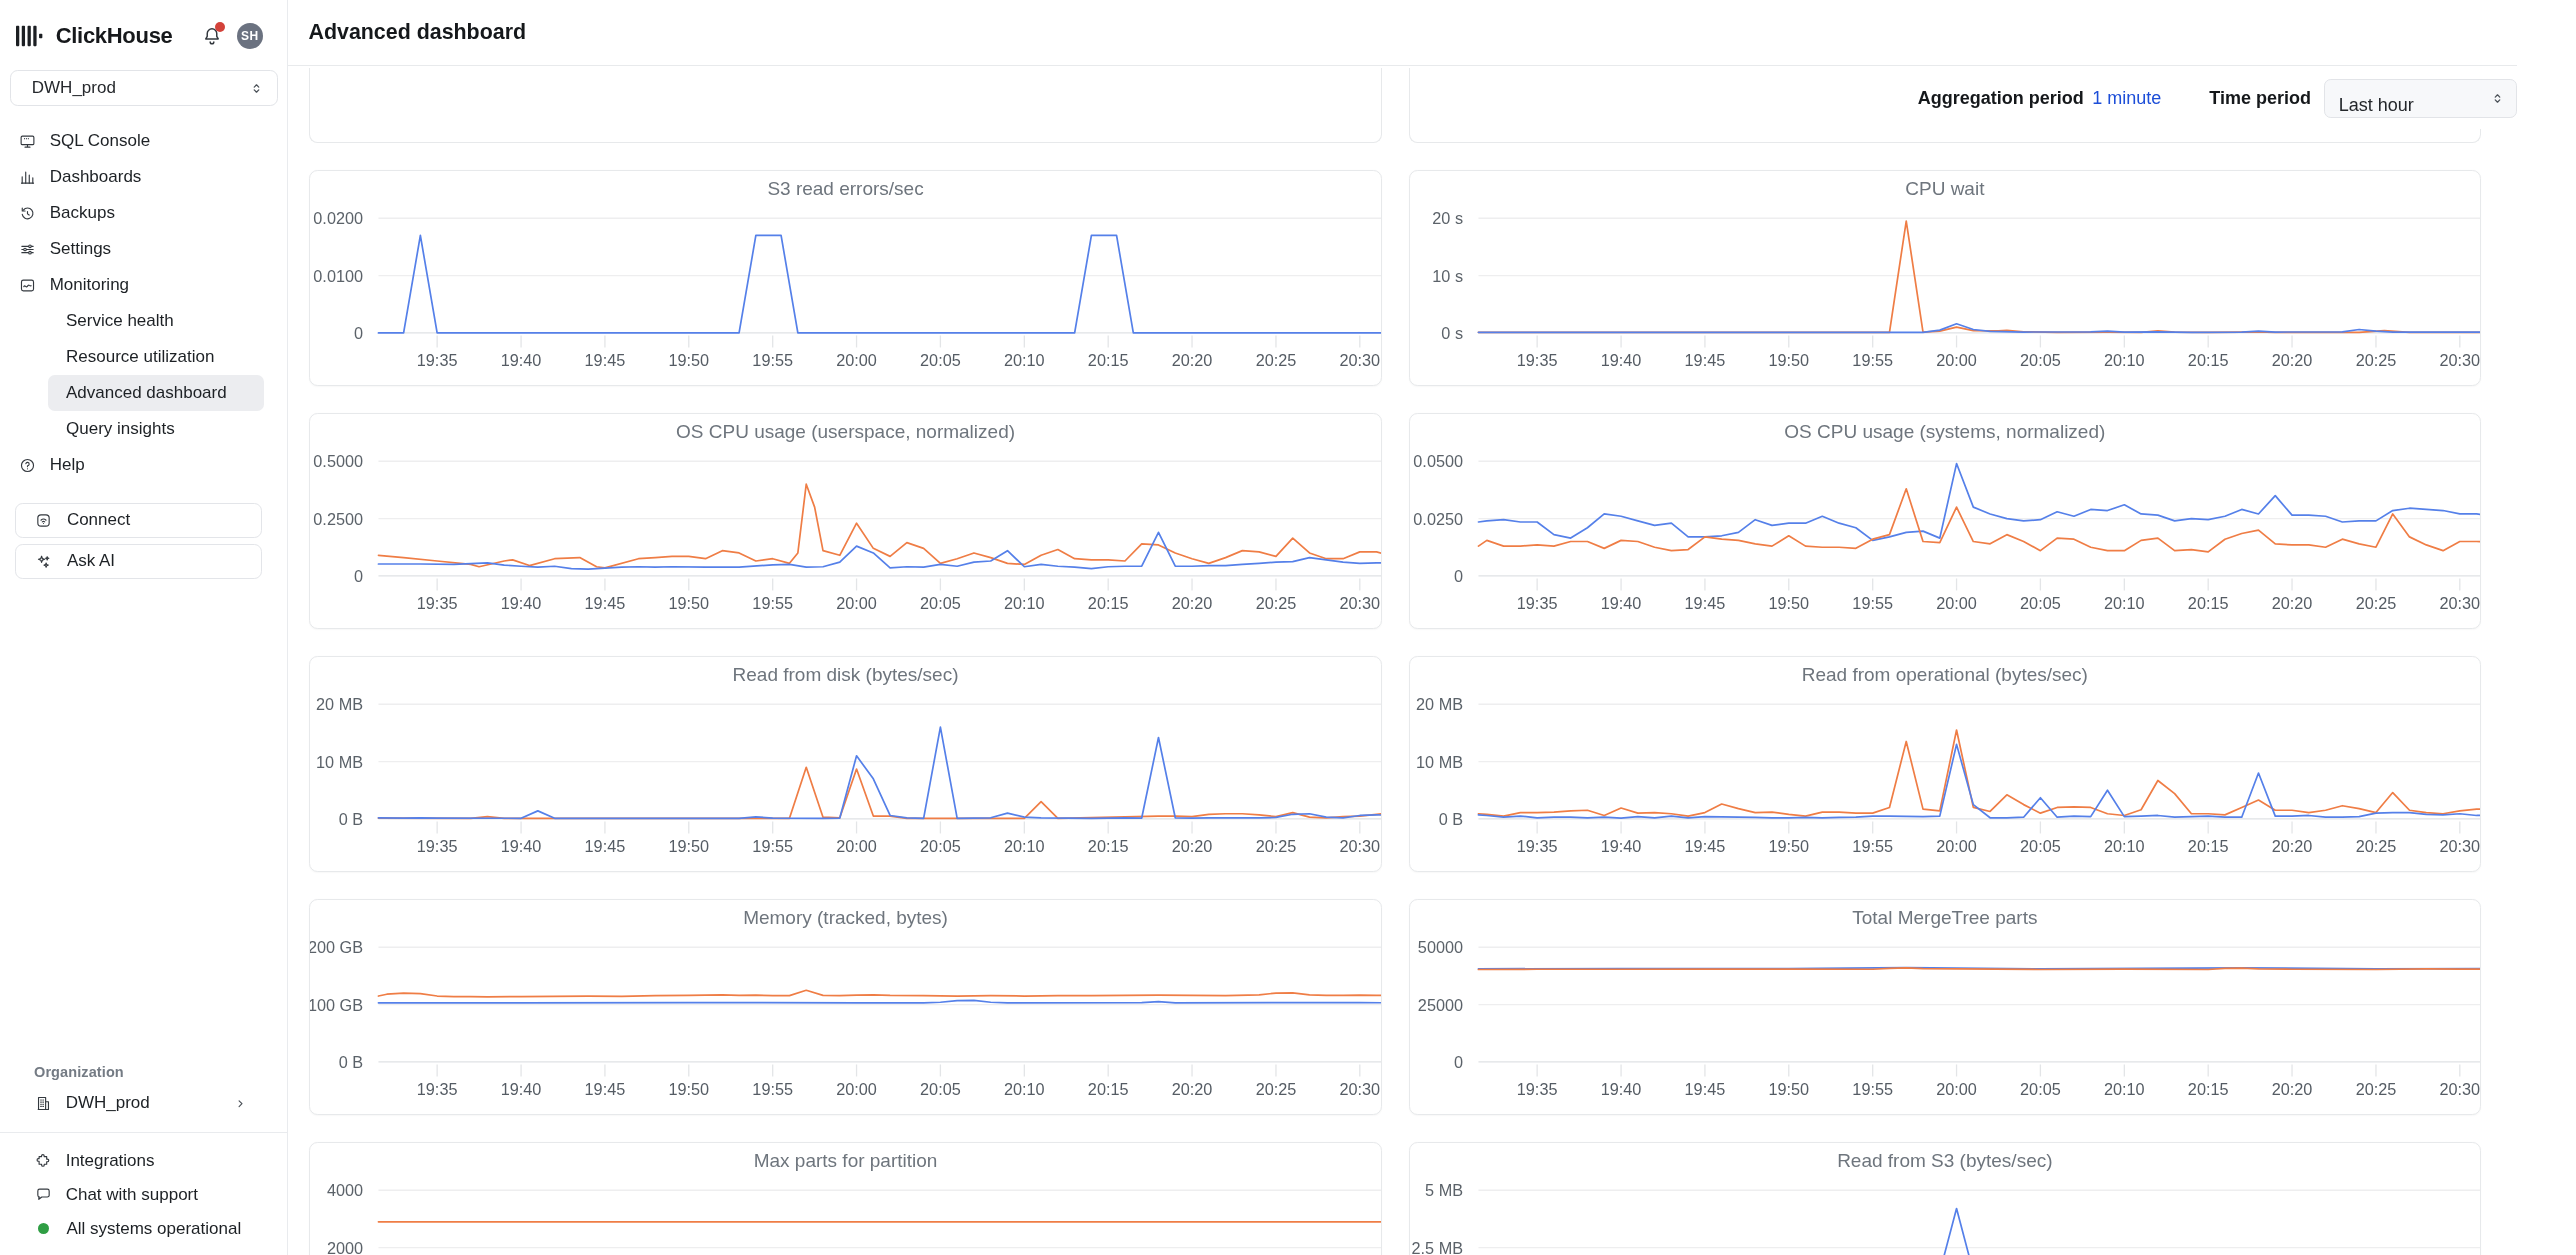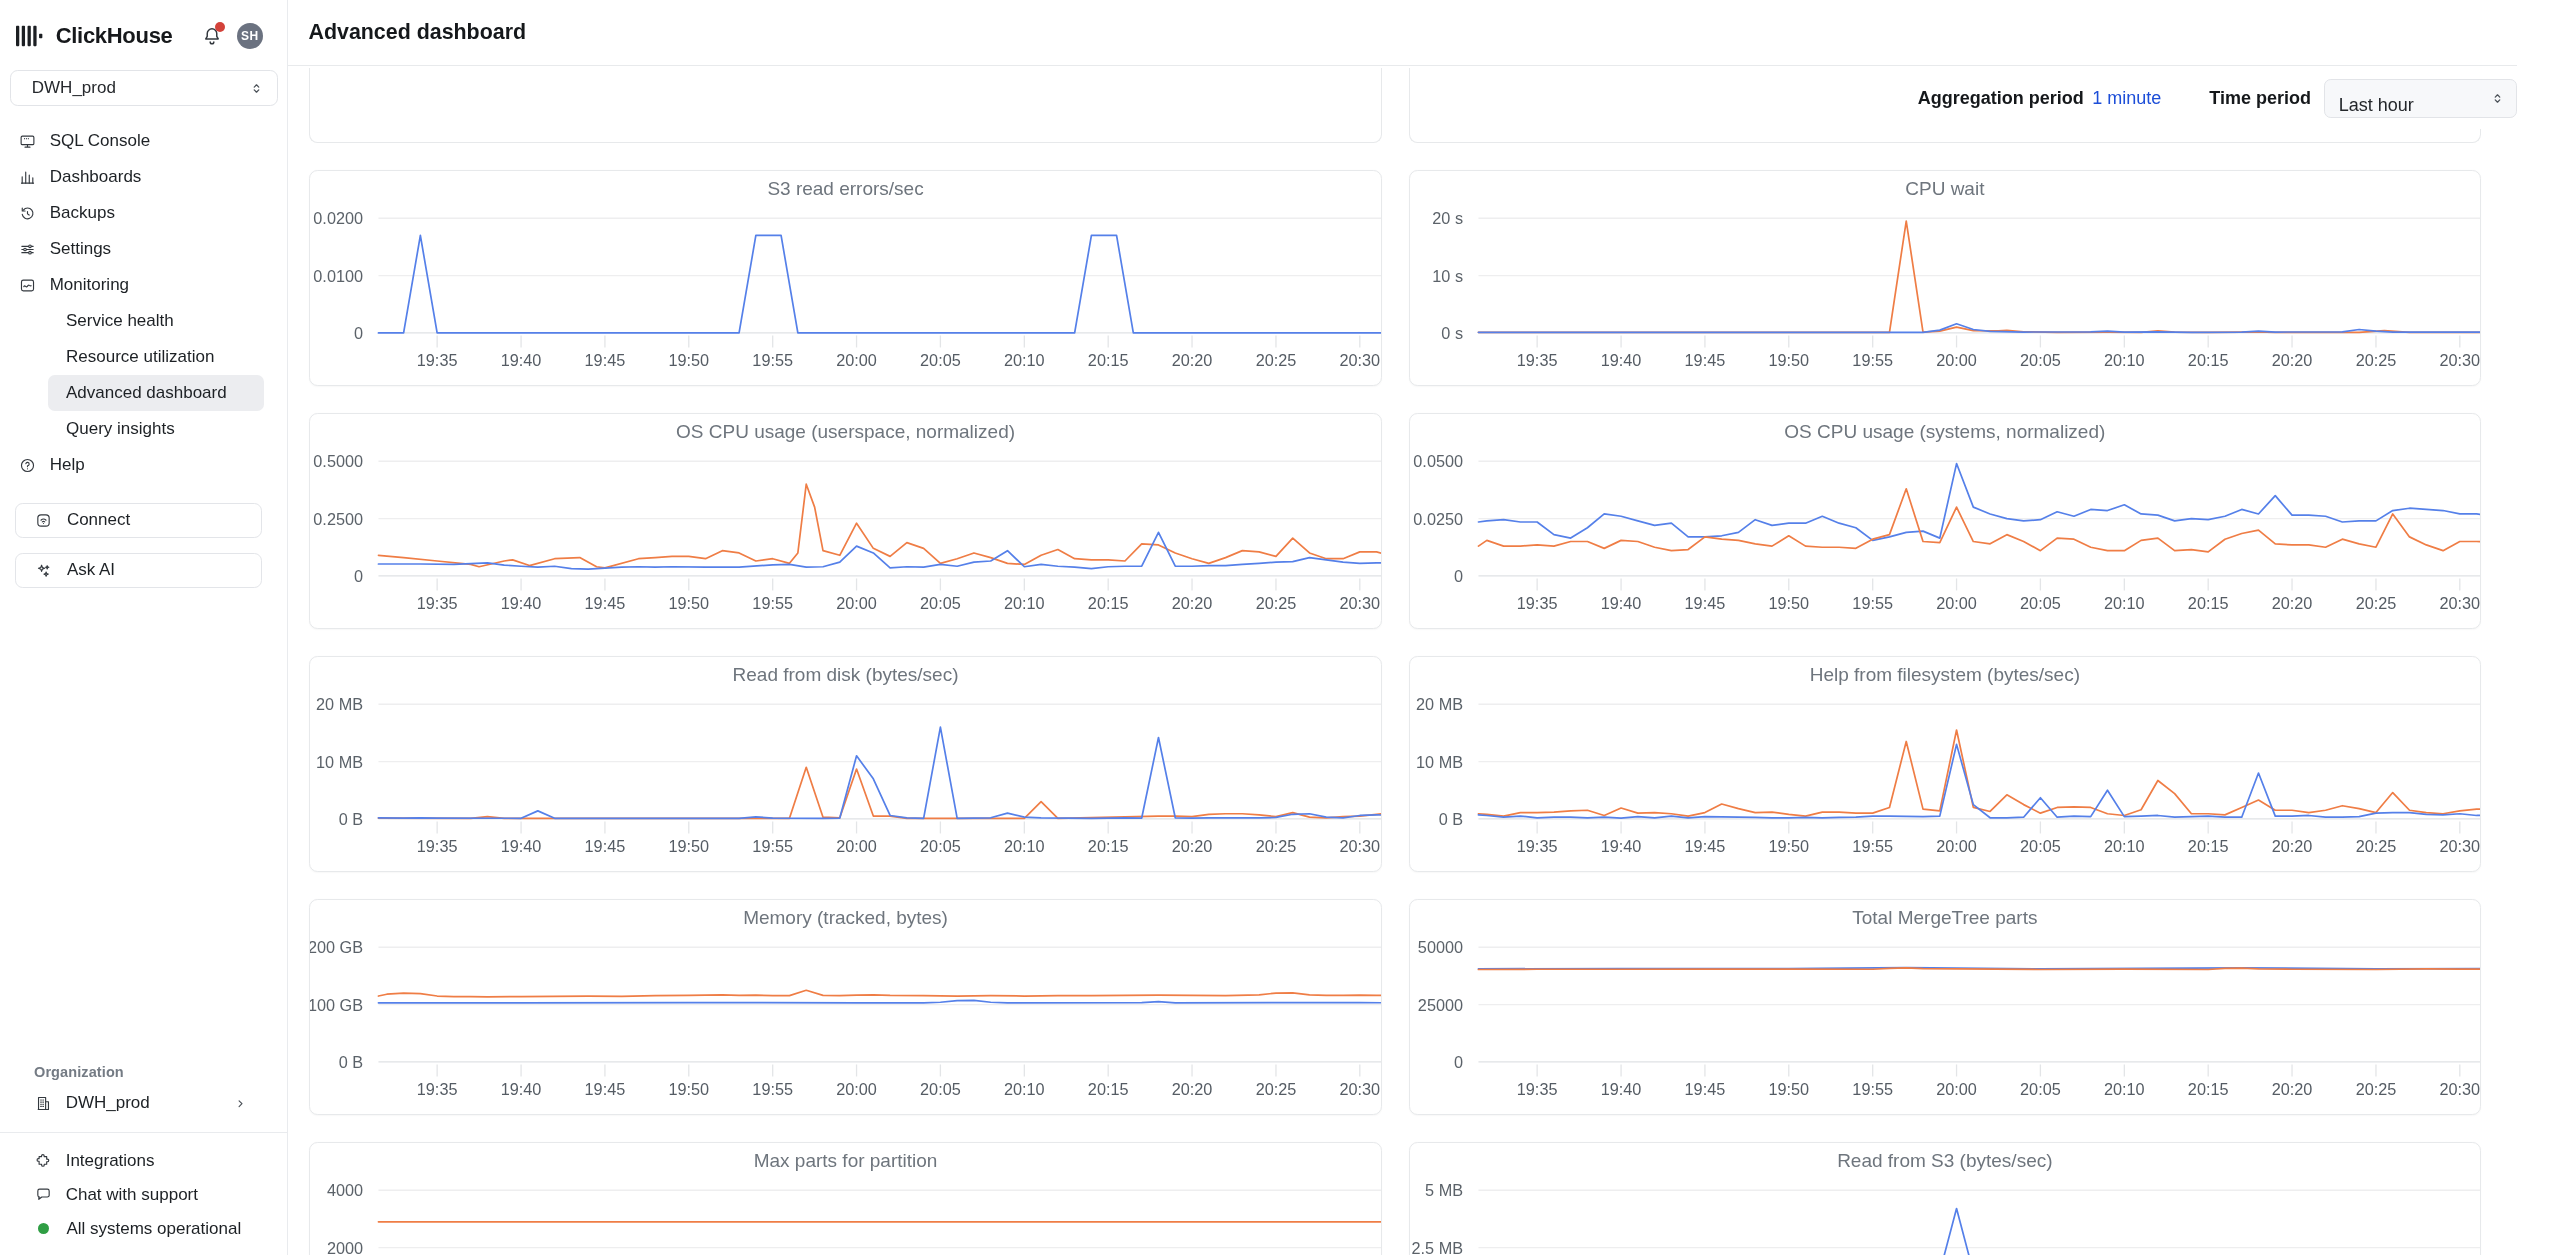--- a/index.html
+++ b/index.html
@@ -21,21 +21,21 @@
     font-size:12px; font-weight:700; display:flex; align-items:center; justify-content:center; letter-spacing:0.3px; }
   .project-select { margin:17px 9.4px 0 10.3px; height:36px; border:0.9px solid #e2e4e8; border-radius:7.7px;
     display:flex; align-items:center; padding:0 12px 0 20.5px; font-size:17px; color:#26292d; cursor:pointer; }
   .project-select .sel-label { flex:1; }
   .nav { margin-top:17px; }
   .nav-item { height:36px; display:flex; align-items:center; padding-left:19px; font-size:17px;
     color:#1d2125; cursor:pointer; }
   .nav-item svg { margin-right:13.7px; }
   .nav-item.indent { padding-left:0; margin-left:48px; margin-right:23px; padding-left:18px; border-radius:6.8px; }
   .nav-item.selected { background:#ecedf0; }
-  .actions { margin-top:19.7px; display:flex; flex-direction:column; gap:15px; }
+  .actions { margin-top:19.7px; display:flex; flex-direction:column; gap:6px; }
   .action-btn { margin:0 25px 0 15.4px; height:35px; border:0.9px solid #e3e5e9; border-radius:7.7px;
     display:flex; align-items:center; padding-left:19px; font-size:17px; background:#fff; cursor:pointer; color:#1d2125; }
   .action-btn svg { margin-right:14.5px; }
   .side-spacer { flex:1; }
   .org-heading { margin-left:34px; font-size:14.5px; font-weight:700; color:#747b84; letter-spacing:0.1px; }
   .org-row { height:34px; margin-top:6.8px; display:flex; align-items:center; padding-left:35px;
     font-size:17px; cursor:pointer; }
   .org-row svg { margin-right:13.7px; }
   .org-row .org-name { flex:1; }
   .org-row .chev-right { margin-right:39px; }
@@ -460,21 +460,21 @@
               <text x="932.9" y="228" text-anchor="middle" font-size="19" fill="#555c64">20:15</text>
               <line x1="1030.9" y1="192" x2="1030.9" y2="206" stroke="#e3e5e7" stroke-width="1.5"></line>
               <text x="1030.9" y="228" text-anchor="middle" font-size="19" fill="#555c64">20:20</text>
               <line x1="1129.0" y1="192" x2="1129.0" y2="206" stroke="#e3e5e7" stroke-width="1.5"></line>
               <text x="1129.0" y="228" text-anchor="middle" font-size="19" fill="#555c64">20:25</text>
               <line x1="1227.0" y1="192" x2="1227.0" y2="206" stroke="#e3e5e7" stroke-width="1.5"></line>
               <text x="1227.0" y="228" text-anchor="middle" font-size="19" fill="#555c64">20:30</text>
               <polyline points="80.0,183.0 89.8,183.6 109.4,185.7 129.0,181.6 148.6,181.6 168.2,181.0 187.8,179.6 207.4,178.9 227.0,185.0 246.7,176.3 266.3,182.3 285.9,181.6 305.5,183.0 325.1,185.7 344.7,181.6 364.3,171.6 383.9,176.9 403.5,181.6 423.1,181.0 442.7,183.6 462.3,185.7 481.9,181.0 501.5,181.0 521.1,182.3 540.8,182.3 560.4,175.6 580.0,98.5 599.6,177.6 619.2,179.6 638.8,85.1 658.4,175.6 678.0,180.3 697.6,160.9 717.2,172.3 736.8,182.3 756.4,175.6 776.0,174.9 795.6,175.6 815.2,183.0 834.9,185.0 854.5,178.3 874.1,144.1 893.7,159.5 913.3,183.0 932.9,183.0 952.5,184.3 972.1,175.6 991.7,166.9 1011.3,178.9 1030.9,178.9 1050.5,181.6 1070.1,178.9 1089.7,173.6 1109.3,176.9 1129.0,181.6 1148.6,158.2 1168.2,178.9 1187.8,181.6 1207.4,183.0 1227.0,179.6 1246.6,177.6 1276.0,176.9" fill="none" stroke="#EF7D45" stroke-width="2" stroke-linejoin="round" stroke-linecap="round"></polyline>
               <polyline points="80.0,184.3 89.8,185.0 109.4,187.0 129.0,185.7 148.6,187.7 168.2,187.0 187.8,187.0 207.4,187.7 227.0,187.0 246.7,188.0 266.3,186.3 285.9,187.7 305.5,185.7 325.1,187.7 344.7,186.3 364.3,186.7 383.9,187.0 403.5,187.3 423.1,187.7 442.7,187.7 462.3,187.3 481.9,187.7 501.5,187.3 521.1,187.0 540.8,185.7 560.4,185.7 580.0,186.0 599.6,186.3 619.2,185.7 638.8,101.9 658.4,172.3 678.0,187.7 697.6,187.7 717.2,187.0 736.8,164.2 756.4,187.0 776.0,185.7 795.6,186.3 815.2,155.5 834.9,186.3 854.5,185.7 874.1,185.0 893.7,187.0 913.3,186.3 932.9,185.7 952.5,187.0 972.1,187.0 991.7,135.4 1011.3,185.7 1030.9,185.7 1050.5,185.0 1070.1,187.0 1089.7,187.0 1109.3,186.3 1129.0,182.3 1148.6,181.6 1168.2,181.6 1187.8,183.6 1207.4,184.3 1227.0,183.0 1246.6,185.0 1276.0,185.0" fill="none" stroke="#5580E9" stroke-width="2" stroke-linejoin="round" stroke-linecap="round"></polyline>
             </svg>
-            <div class="ctitle">Help from filesystem (bytes/sec)</div>
+            <div class="ctitle">Read from operational (bytes/sec)</div>
           </div>
           <div class="card">
             <svg class="plot" width="1102" height="216" viewBox="0 0 1288 252">
               <line x1="80" y1="55.0" x2="1276" y2="55.0" stroke="#eeeeef" stroke-width="1.5"></line>
               <text x="62" y="62" text-anchor="end" font-size="19" fill="#5b6269">200 GB</text>
               <line x1="80" y1="122.0" x2="1276" y2="122.0" stroke="#eeeeef" stroke-width="1.5"></line>
               <text x="62" y="129" text-anchor="end" font-size="19" fill="#5b6269">100 GB</text>
               <line x1="80" y1="189.0" x2="1276" y2="189.0" stroke="#dfe2e5" stroke-width="1.5"></line>
               <text x="62" y="196" text-anchor="end" font-size="19" fill="#5b6269">0 B</text>
               <line x1="148.6" y1="192" x2="148.6" y2="206" stroke="#e3e5e7" stroke-width="1.5"></line>

